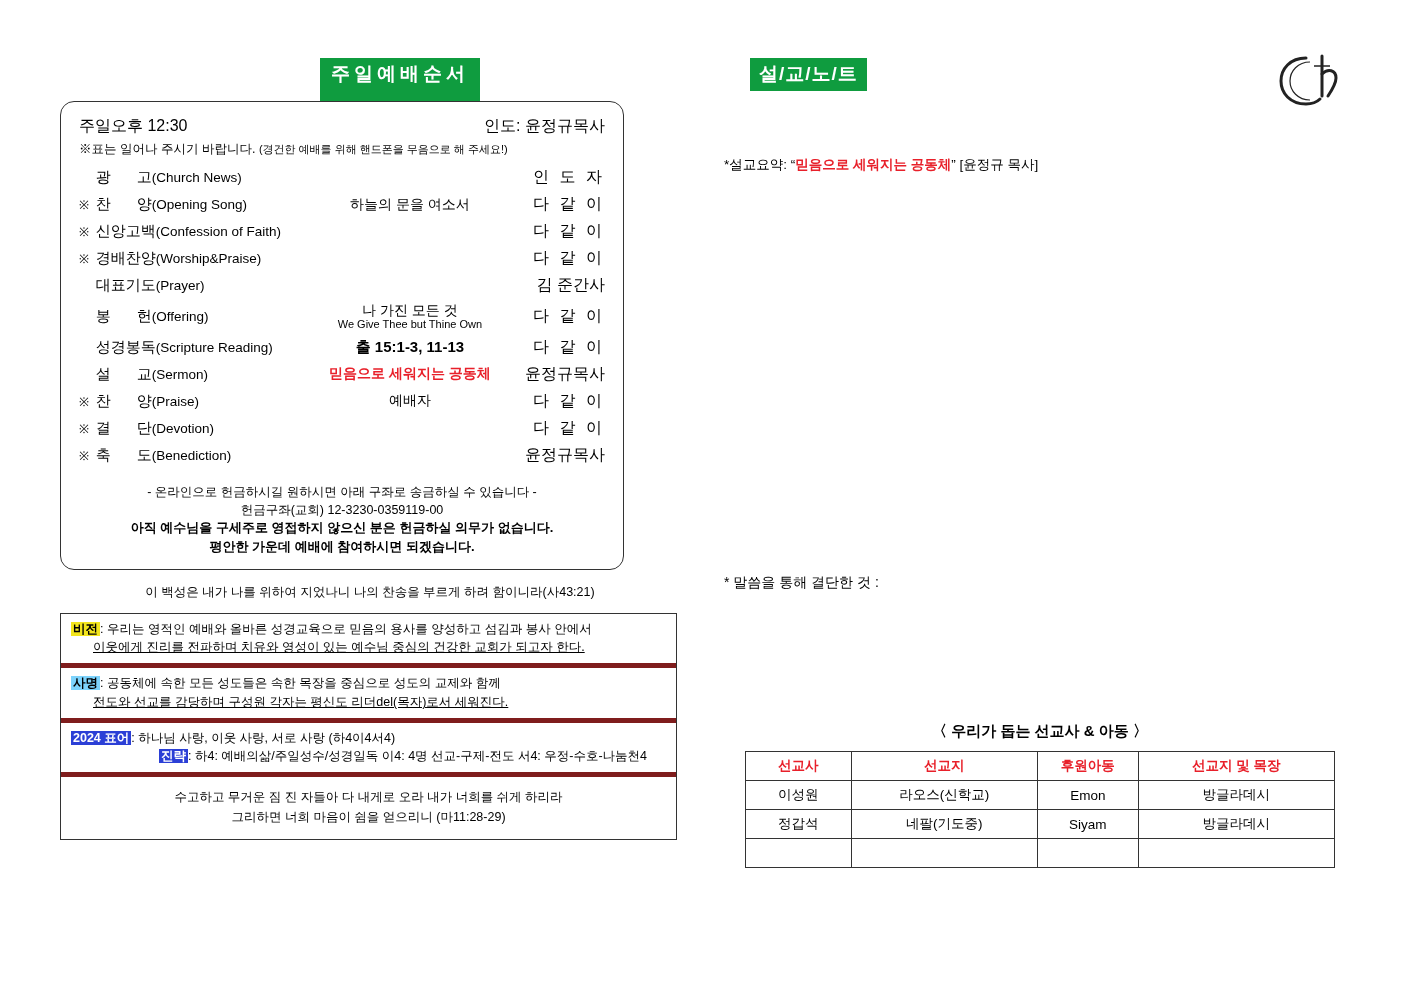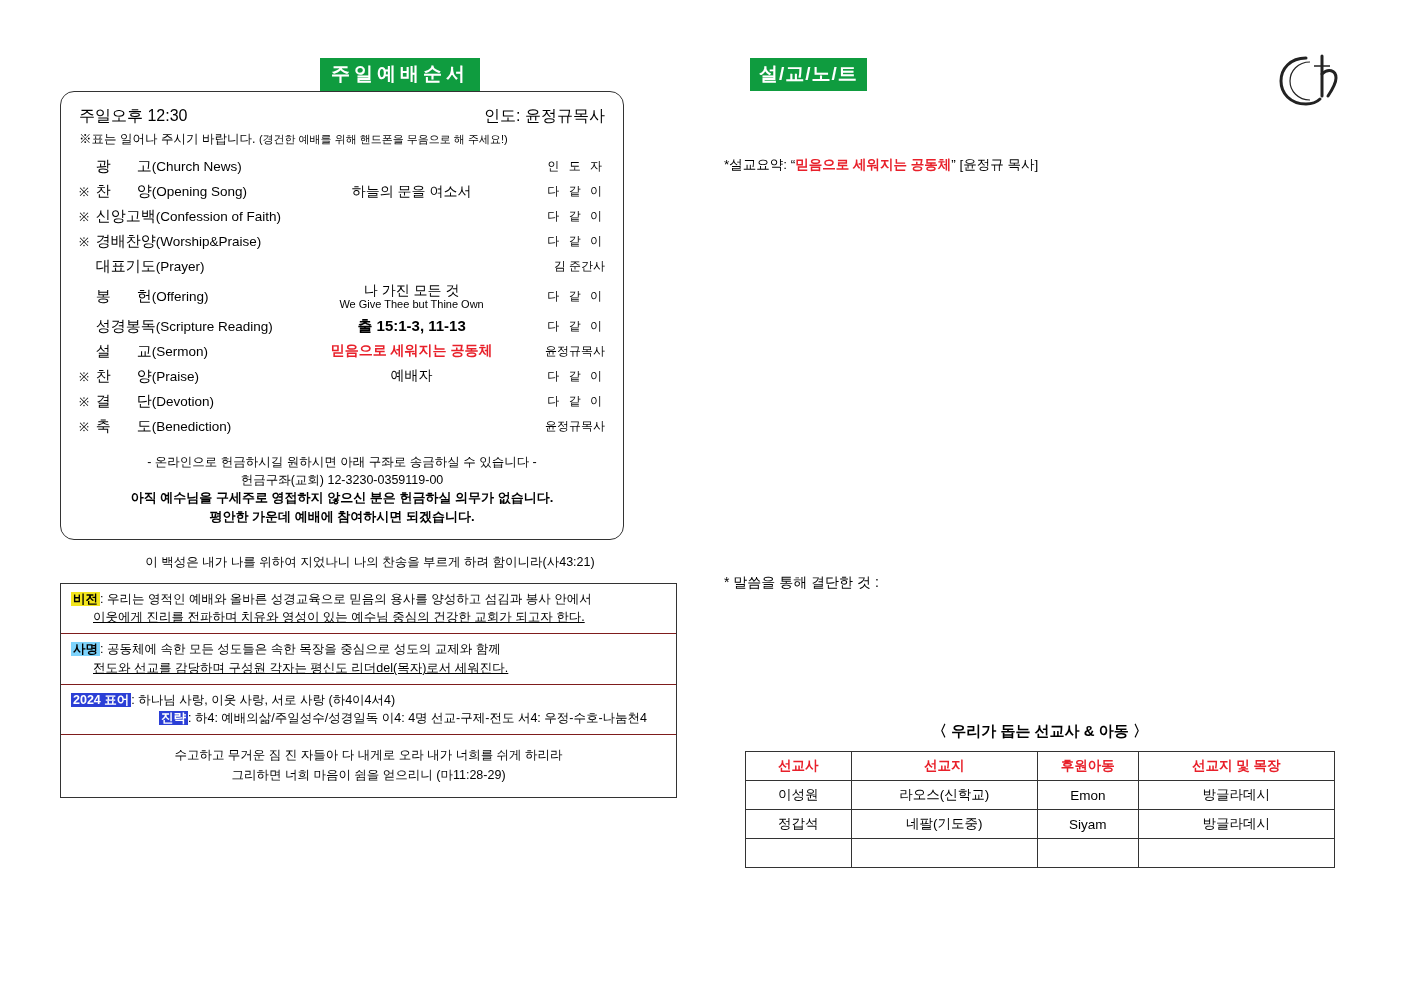--- a/index.html
+++ b/index.html
@@ -28,21 +28,21 @@
     top: 58px;
     width: 620px;
   }
   .title-banner {
     display: inline-block;
     background: #0f9c3f;
     color: #ffffff;
     font-weight: bold;
     font-size: 19px;
     letter-spacing: 4px;
-    padding: 2px 10px 3px 10px;
+    padding: 2px 10px 13px 10px;
     border: 1px solid #0f9c3f;
   }
   #order-title-wrap {
     text-align: center;
     margin-left: 60px;
   }
   #order-box {
     border: 1px solid #333;
     border-radius: 14px;
     padding: 14px 18px 12px 18px;
@@ -86,21 +86,21 @@
     width: 26px;
   }
   td.detail {
     width: 210px;
     text-align: center;
     font-size: 14px;
   }
   td.who {
     width: 110px;
     text-align: right;
-    font-size: 12px;
+    font-size: 16px;
     white-space: nowrap;
   }
   .en {
     font-size: 13.5px;
   }
   .detail-two {
     line-height: 1.15;
   }
   .detail-two .sub {
     font-size: 11px;
@@ -133,21 +133,21 @@
   
   #vision-box {
     margin-top: 12px;
     width: 617px;
     border: 1px solid #333;
     box-sizing: border-box;
     font-size: 12.5px;
   }
   .vrow {
     padding: 6px 8px 6px 10px;
-    border-bottom: 1px solid #7f1d1d;
+    border-bottom: 5px solid #7f1d1d;
     line-height: 1.5;
   }
   .vrow:last-child { border-bottom: none; }
   .tag {
     font-weight: bold;
     padding: 0 2px;
   }
   .tag.vision { background: #f3e51c; }
   .tag.mission { background: #7dd3fc; }
   .tag.goal { background: #2b3fd6; color: #ffffff; }

